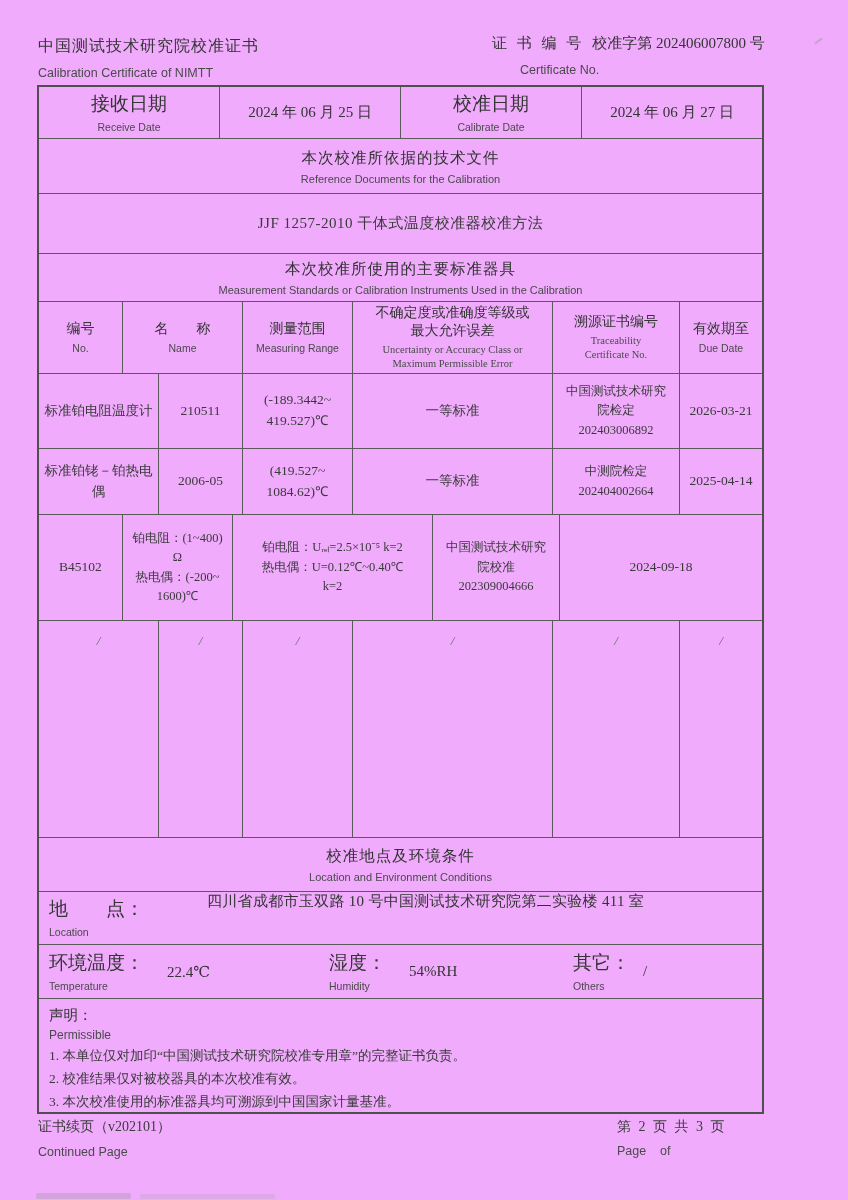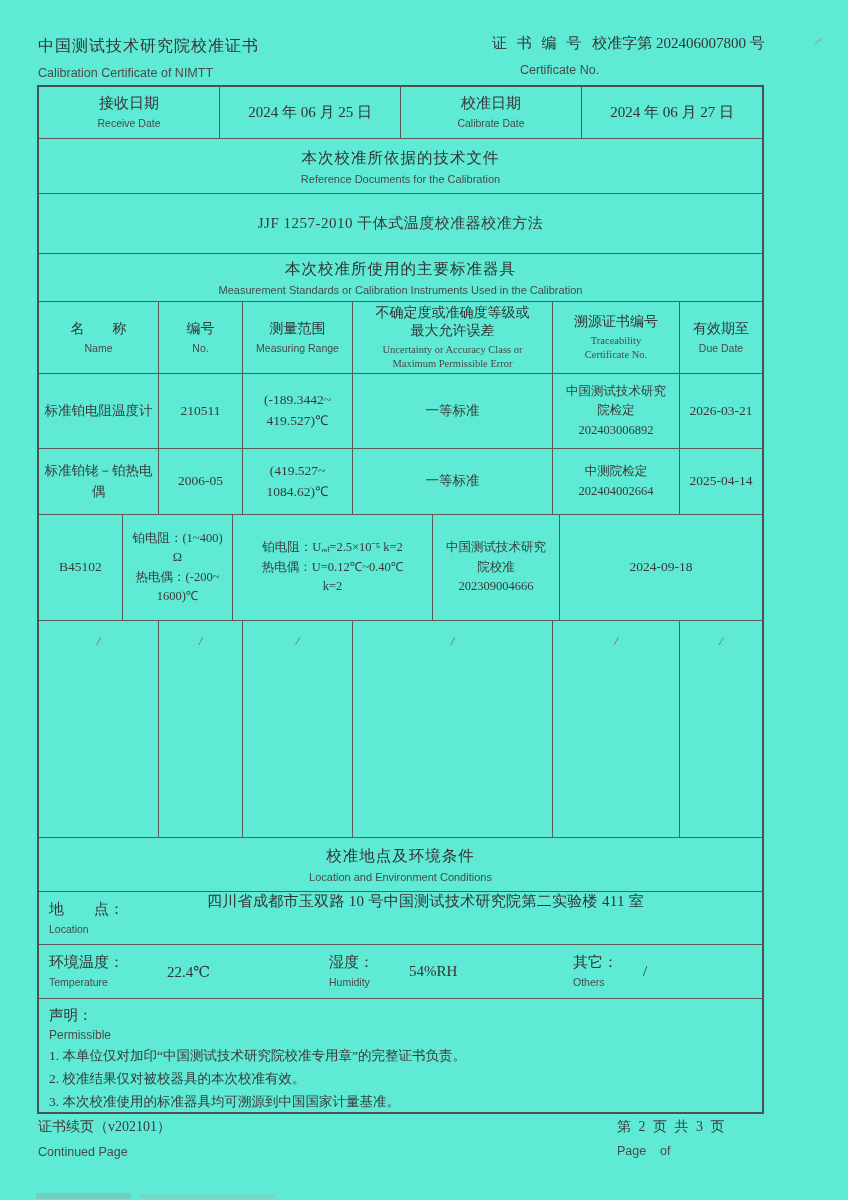--- a/index.html
+++ b/index.html
@@ -4,21 +4,21 @@
 <style>
   * { margin:0; padding:0; box-sizing:border-box; }
   html,body { width:848px; }
   body {
     font-family: "Liberation Serif", "DejaVu Serif", serif;
     background:#ffffff;
     color:#3b3b3b;
   }
   .sheet {
     position:relative; width:848px; height:1200px;
-    background:#5eead4; overflow:hidden;
+    background:#f0abfc; overflow:hidden;
   }
   .en { font-family:"Liberation Sans","DejaVu Sans",sans-serif; color:#4a4a4a; }
   .pre { white-space:pre-line;font-family:Liberation Serif, serif; }
   .prewrap { white-space:pre; }
 
   
   .doc-header-left { position:absolute; left:38px; top:36px; }
   .doc-title-zh { font-size:16px; letter-spacing:1px; color:#343434; }
   .doc-title-en { font-size:12.5px; margin-top:9px; }
   .doc-header-right { position:absolute; left:492px; top:34px; }
@@ -32,21 +32,21 @@
     border:2px solid #4f4f4f;
   }
   .trow { display:flex; border-bottom:1px solid #5a5a5a; align-items:stretch; }
   .trow:last-child { border-bottom:none; }
   .tc {
     border-right:1px solid #5a5a5a;
     display:flex; flex-direction:column; align-items:center; justify-content:center;
     text-align:center; overflow:hidden;
   }
   .tc:last-child { border-right:none; }
-  .lbl-zh { font-size:15px; color:#353535; }
+  .lbl-zh { font-size:19px; color:#353535; }
   .lbl-en { font-size:10.5px; margin-top:3px; line-height:1.35; }
   .val { font-size:15px; color:#333; }
 
   .row-dates { height:52px; }
   .row-dates .tc { flex:1 1 0; }
 
   .row-sectitle { height:55px; }
   .row-sectitle .tc { flex:1 1 0; }
   .sec-zh { font-size:15.5px; color:#323232; letter-spacing:1px; }
   .sec-en { font-size:11px; margin-top:4px; }
@@ -169,27 +169,27 @@
     </div>
 
     <div class="trow row-stdtitle">
       <div class="tc">
         <div class="sec-zh">本次校准所使用的主要标准器具</div>
         <div class="sec-en en">Measurement Standards or Calibration Instruments Used in the Calibration</div>
       </div>
     </div>
 
     <div class="trow row-stdhead">
+      <div class="tc c-no">
+        <div class="lbl-zh">编号</div>
+        <div class="lbl-en en">No.</div>
+      </div>
       <div class="tc c-name">
         <div class="lbl-zh prewrap">名　　称</div>
         <div class="lbl-en en">Name</div>
-      </div>
-      <div class="tc c-no">
-        <div class="lbl-zh">编号</div>
-        <div class="lbl-en en">No.</div>
       </div>
       <div class="tc c-range">
         <div class="lbl-zh">测量范围</div>
         <div class="lbl-en en">Measuring Range</div>
       </div>
       <div class="tc c-unc">
         <div class="lbl-zh pre">不确定度或准确度等级或
 最大允许误差</div>
         <div class="lbl-en en pre">Uncertainty or Accuracy Class or
 Maximum Permissible Error</div>

